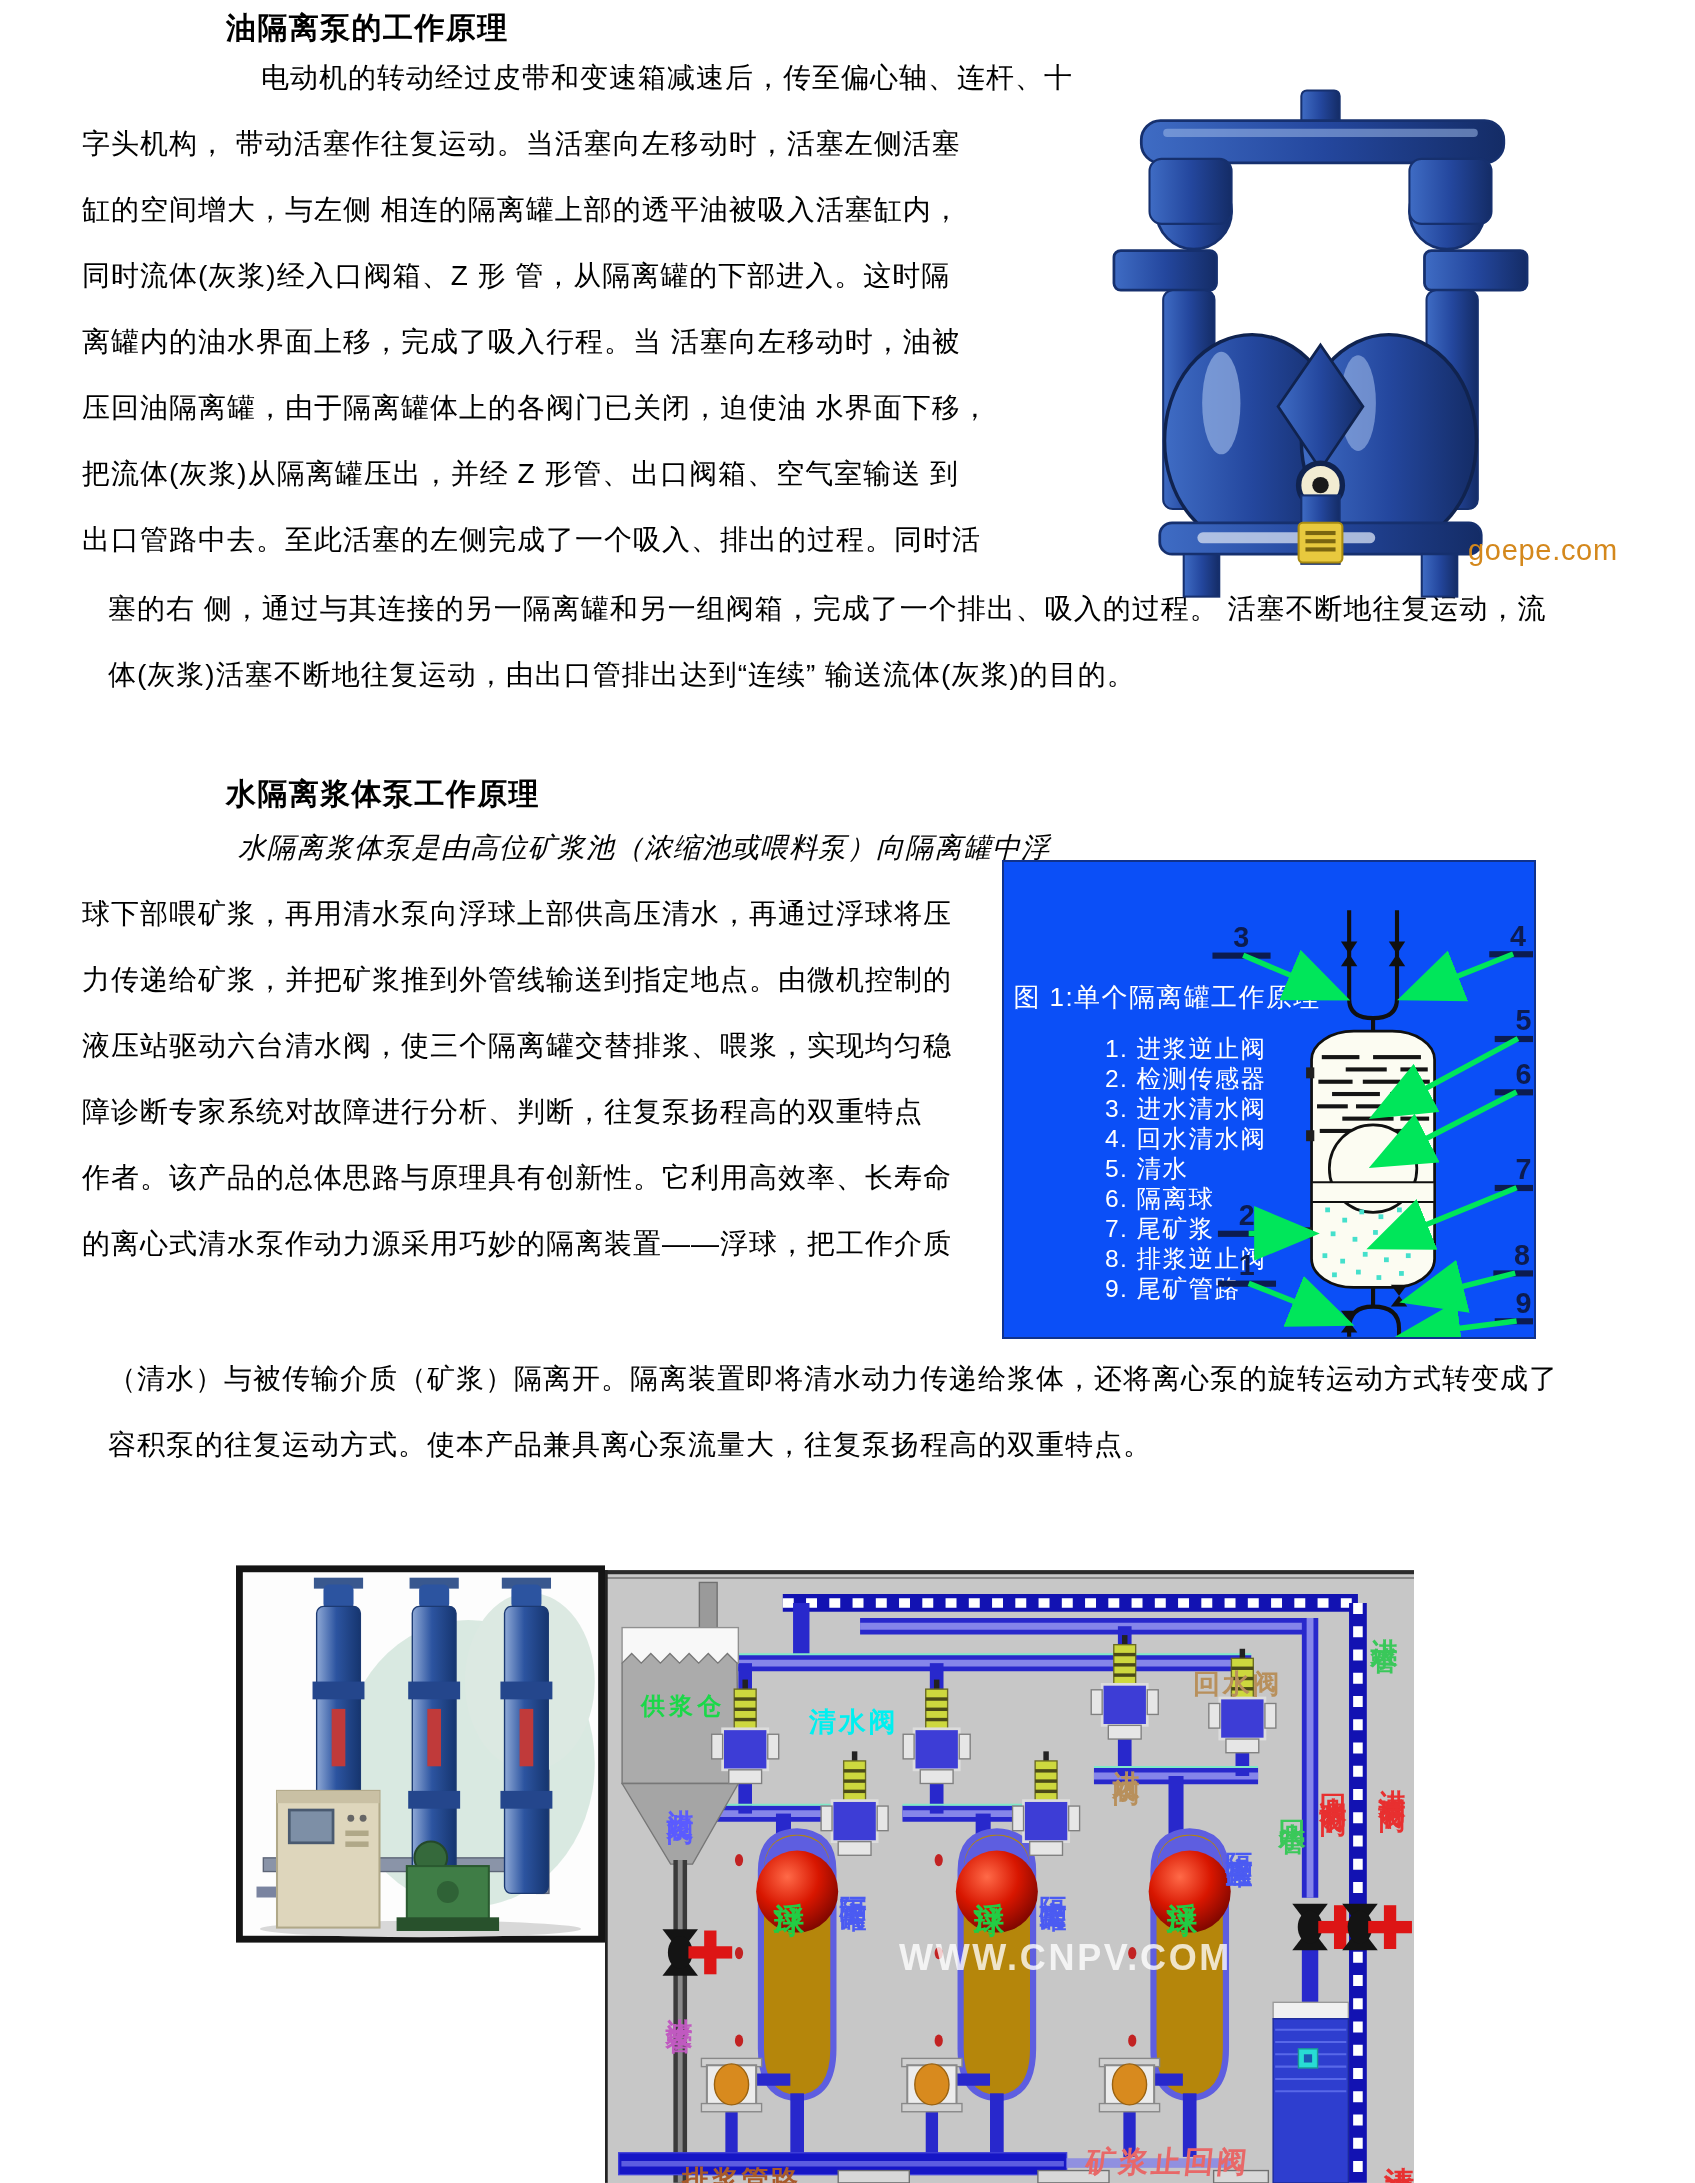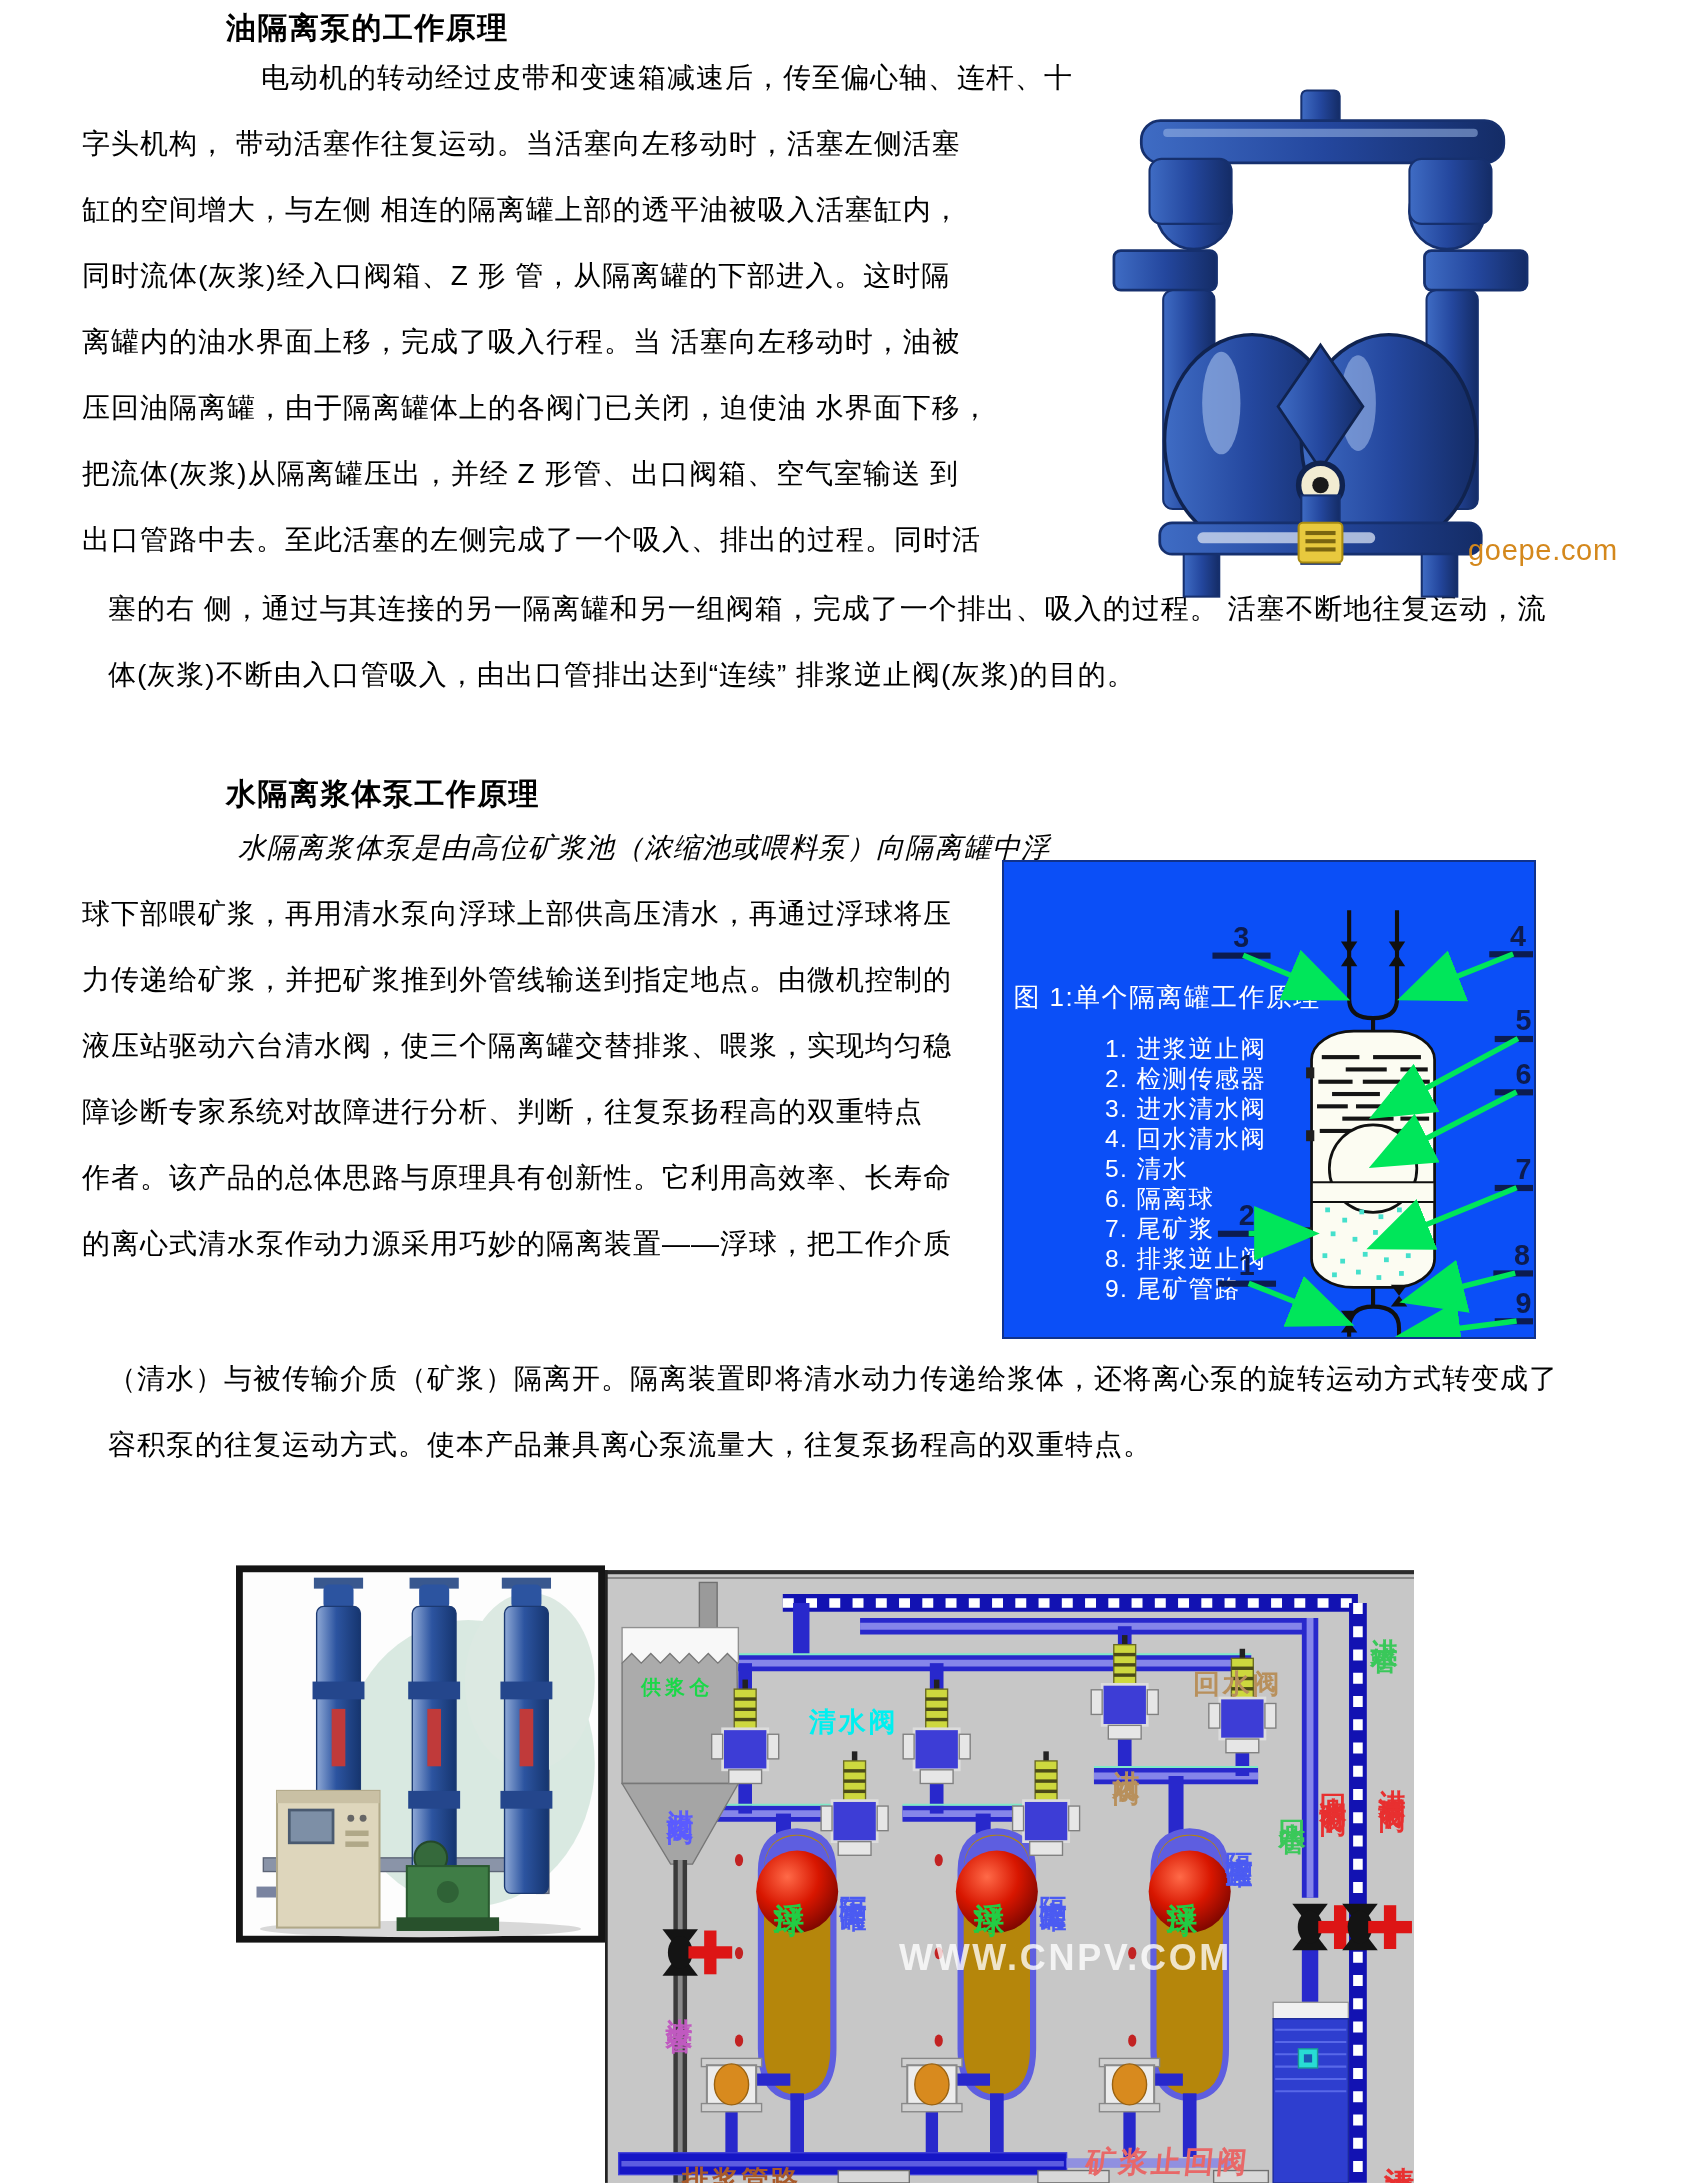--- a/index.html
+++ b/index.html
@@ -37,21 +37,21 @@
   <div class="ln">字头机构， 带动活塞作往复运动。当活塞向左移动时，活塞左侧活塞</div>
   <div class="ln">缸的空间增大，与左侧 相连的隔离罐上部的透平油被吸入活塞缸内，</div>
   <div class="ln">同时流体(灰浆)经入口阀箱、Z 形 管，从隔离罐的下部进入。这时隔</div>
   <div class="ln">离罐内的油水界面上移，完成了吸入行程。当 活塞向左移动时，油被</div>
   <div class="ln">压回油隔离罐，由于隔离罐体上的各阀门已关闭，迫使油 水界面下移，</div>
   <div class="ln">把流体(灰浆)从隔离罐压出，并经 Z 形管、出口阀箱、空气室输送 到</div>
   <div class="ln">出口管路中去。至此活塞的左侧完成了一个吸入、排出的过程。同时活</div>
 </div>
 <div class="para" style="left:108px;top:576px;">
   <div class="ln">塞的右 侧，通过与其连接的另一隔离罐和另一组阀箱，完成了一个排出、吸入的过程。 活塞不断地往复运动，流</div>
-  <div class="ln">体(灰浆)不断由入口管吸入，由出口管排出达到“连续” 排浆逆止阀(灰浆)的目的。</div>
+  <div class="ln">体(灰浆)活塞不断地往复运动，由出口管排出达到“连续” 输送流体(灰浆)的目的。</div>
 </div>
 
 <div class="abs" style="left:1081px;top:85px;width:479px;height:513px;">
 <svg width="479" height="513" viewBox="0 0 700 750">
   <defs>
     <linearGradient id="pbody" x1="0" y1="0" x2="1" y2="0">
       <stop offset="0" stop-color="#3f6cc4"></stop>
           <stop offset="0.5" stop-color="#24479e"></stop>
           <stop offset="1" stop-color="#142c66"></stop>
     </linearGradient>
@@ -465,21 +465,21 @@
   <use href="#v-ball" transform="translate(478,724)"></use>
   <use href="#v-ball" transform="translate(767,724)"></use>
   <use href="#v-black" transform="translate(110,525)"></use>
   <use href="#cross-red" transform="translate(154,559)"></use>
   <use href="#v-black" transform="translate(1031,488)"></use>
   <use href="#cross-red" transform="translate(1075,522)"></use>
   <use href="#v-black" transform="translate(1104,488)"></use>
   <use href="#cross-red" transform="translate(1148,522)"></use>
 </svg>
 
-  <div class="slabel green" style="left:36px;top:104px;font-size:20px;letter-spacing:4.1px;">供浆仓</div>
+  <div class="slabel green" style="left:36px;top:120px;font-size:24px;letter-spacing:4.1px;">供浆仓</div>
   <div class="slabel cyan" style="left:204px;top:134px;font-size:27px;letter-spacing:2.7px;">清水阀</div>
   <div class="slabel violet vert" style="left:57px;top:218px;font-size:27px;">进浆阀</div>
   <div class="slabel magenta vert" style="left:56px;top:427px;font-size:27px;">进浆管</div>
   <div class="slabel fgreen vert" style="left:163px;top:308px;font-size:30px;">浮球</div>
   <div class="slabel fgreen vert" style="left:363px;top:308px;font-size:30px;">浮球</div>
   <div class="slabel fgreen vert" style="left:556px;top:308px;font-size:30px;">浮球</div>
   <div class="slabel blue vert" style="left:230px;top:305px;font-size:27px;">隔离罐一</div>
   <div class="slabel blue vert" style="left:430px;top:305px;font-size:27px;">隔离罐二</div>
   <div class="slabel blue vert" style="left:616px;top:261px;font-size:27px;">隔离罐三</div>
   <div class="slabel tan vert" style="left:503px;top:179px;font-size:27px;">进水阀</div>

